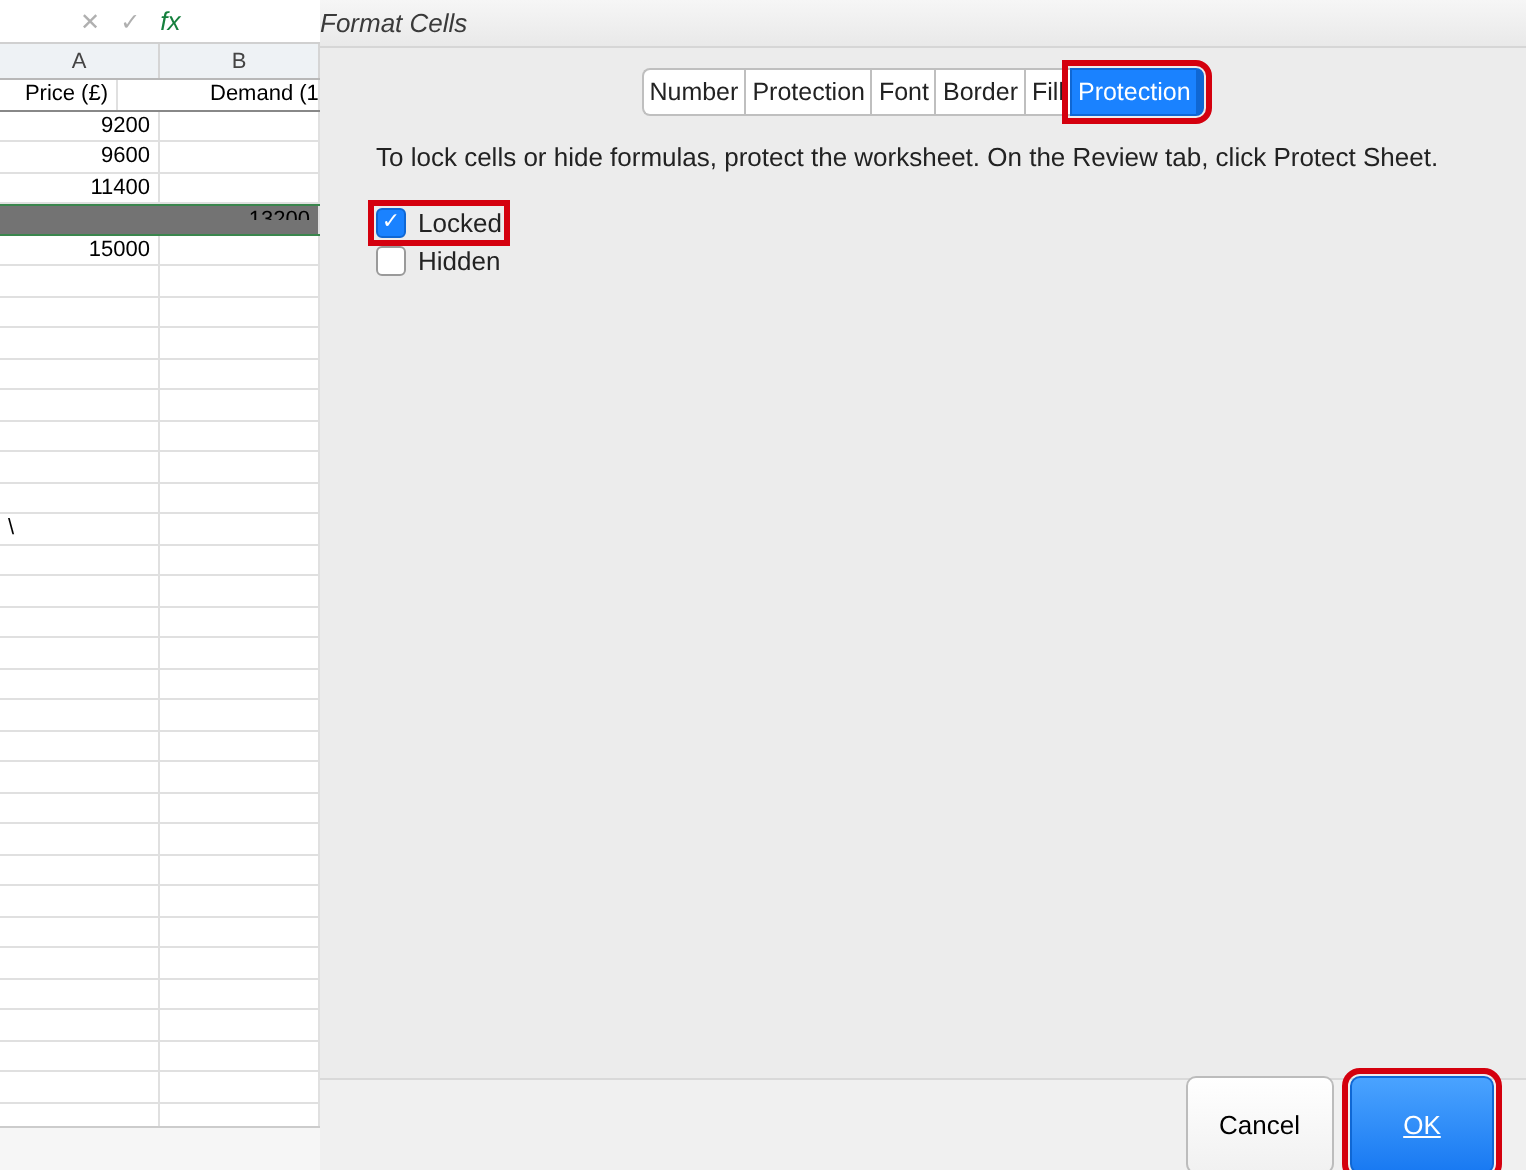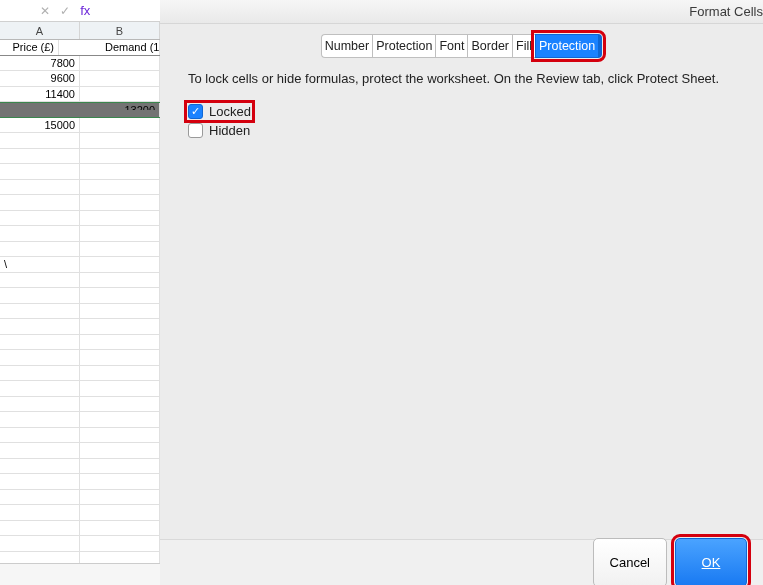--- a/index.html
+++ b/index.html
@@ -25,21 +25,21 @@
   .formula-bar {
     height: 22px;
     display:flex;
     align-items:center;
     padding-left:40px;
     border-bottom:1px solid #d0d0d0;
     gap:10px;
     color:#b0b0b0;
     font-size:13px;
   }
-  .formula-bar .fx { color:#6d28d9; }
+  .formula-bar .fx { font-style: italic; color:#15803d; }
   .formula-bar .x-icon, .formula-bar .check-icon { font-size:12px; }
 
   .col-headers {
     display:flex;
     height:18px;
     background:#eef2f5;
     border-bottom:1px solid #b8b8b8;
   }
   .col-headers .col {
     flex:1;
@@ -89,25 +89,26 @@
     left:160px; top:0;
     width:603px;
     height:585px;
     background:#ececec;
     display:flex;
     flex-direction:column;
   }
   .dialog-title {
     height:24px;
     line-height:24px;
-    text-align:right;
+    text-align:left;
     font-size:13px;
     color:#3a3a3a;
     border-bottom:1px solid #d6d6d6;
     background:linear-gradient(#f6f6f6,#e9e9e9);
+    font-style:italic;
   }
   .tab-row {
     display:flex;
     justify-content:center;
     gap:0;
     padding:10px 0 8px;
   }
   .tab {
     background:#fff;
     border:1px solid #bfbfbf;
@@ -203,21 +204,21 @@
   <div class="col-headers">
     <div class="col">A</div>
     <div class="col">B</div>
   </div>
   <div class="rows">
     <div class="row hdr">
       <div class="cell">Price (£)</div>
       <div class="cell">Demand (100 ml)</div>
     </div>
     <div class="row">
-      <div class="cell">7800</div>
+      <div class="cell">9200</div>
       <div class="cell"></div>
     </div>
     <div class="row">
       <div class="cell">9600</div>
       <div class="cell"></div>
     </div>
     <div class="row">
       <div class="cell">11400</div>
       <div class="cell"></div>
     </div>

